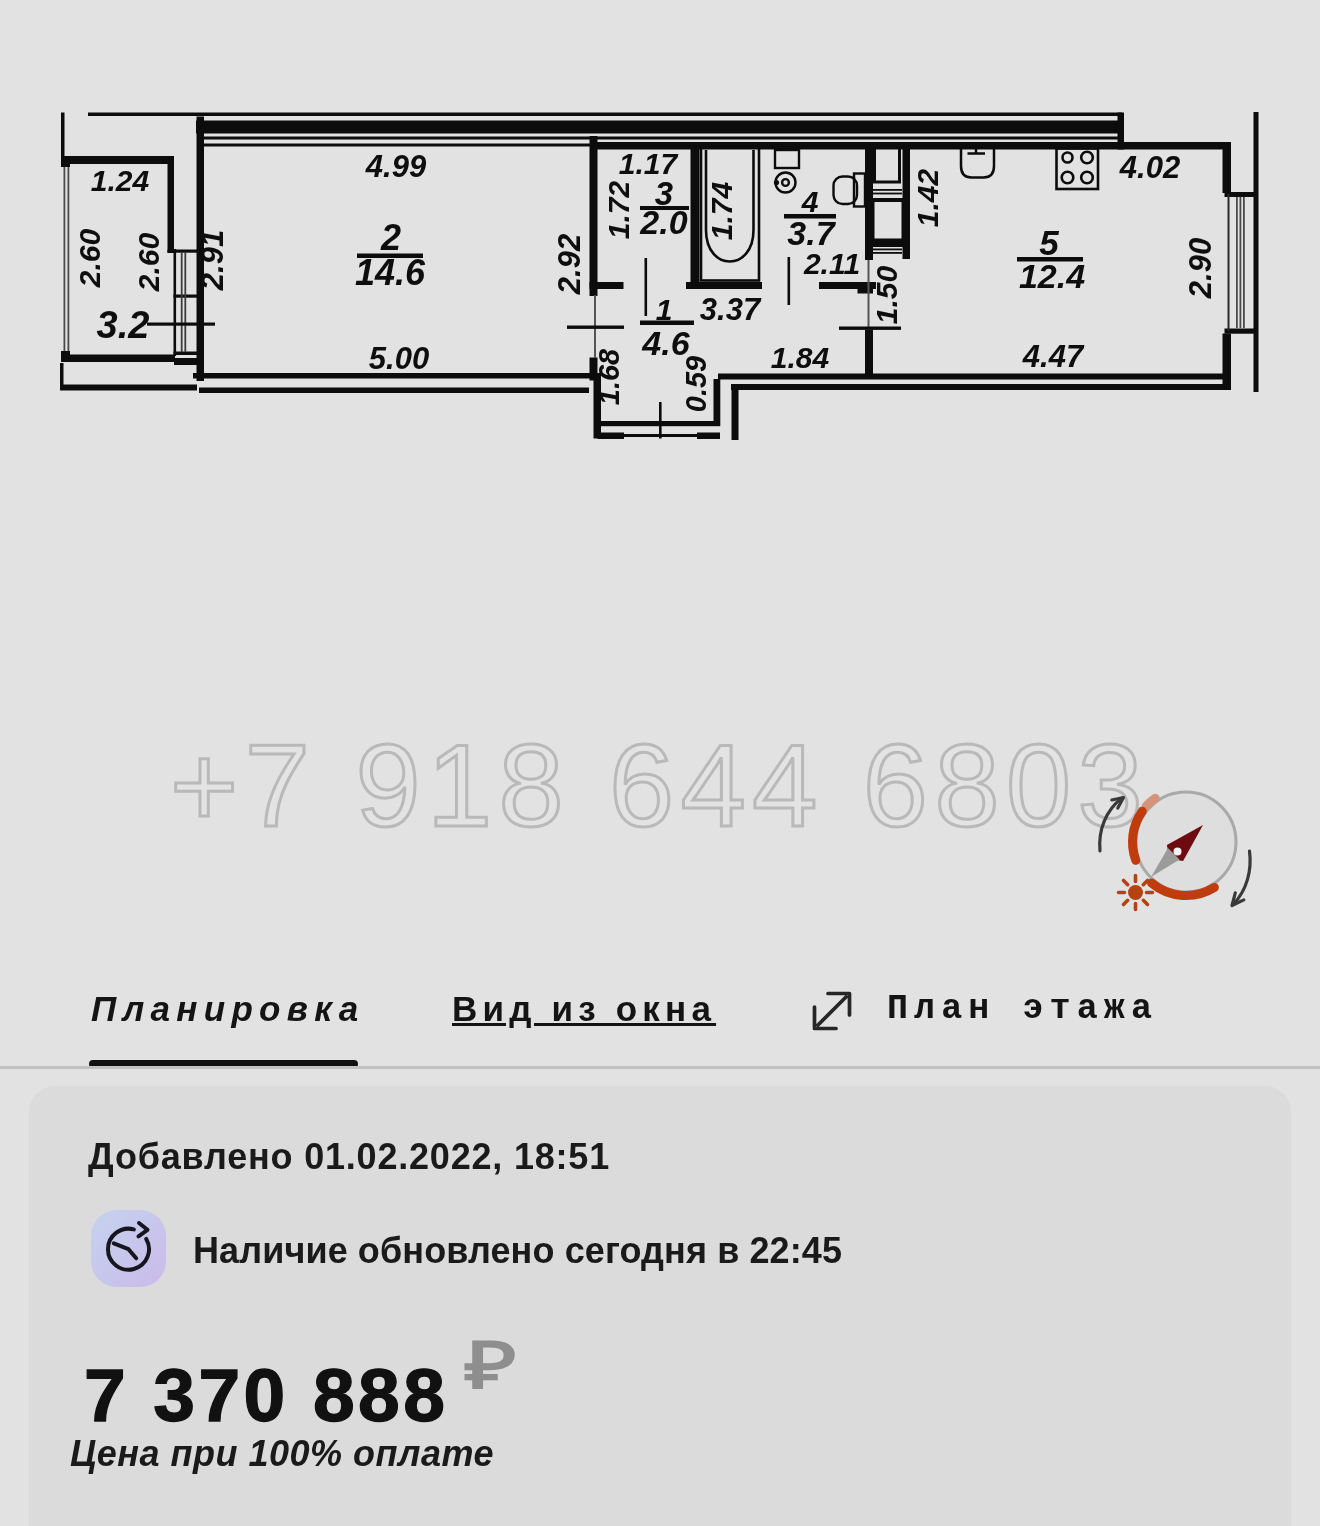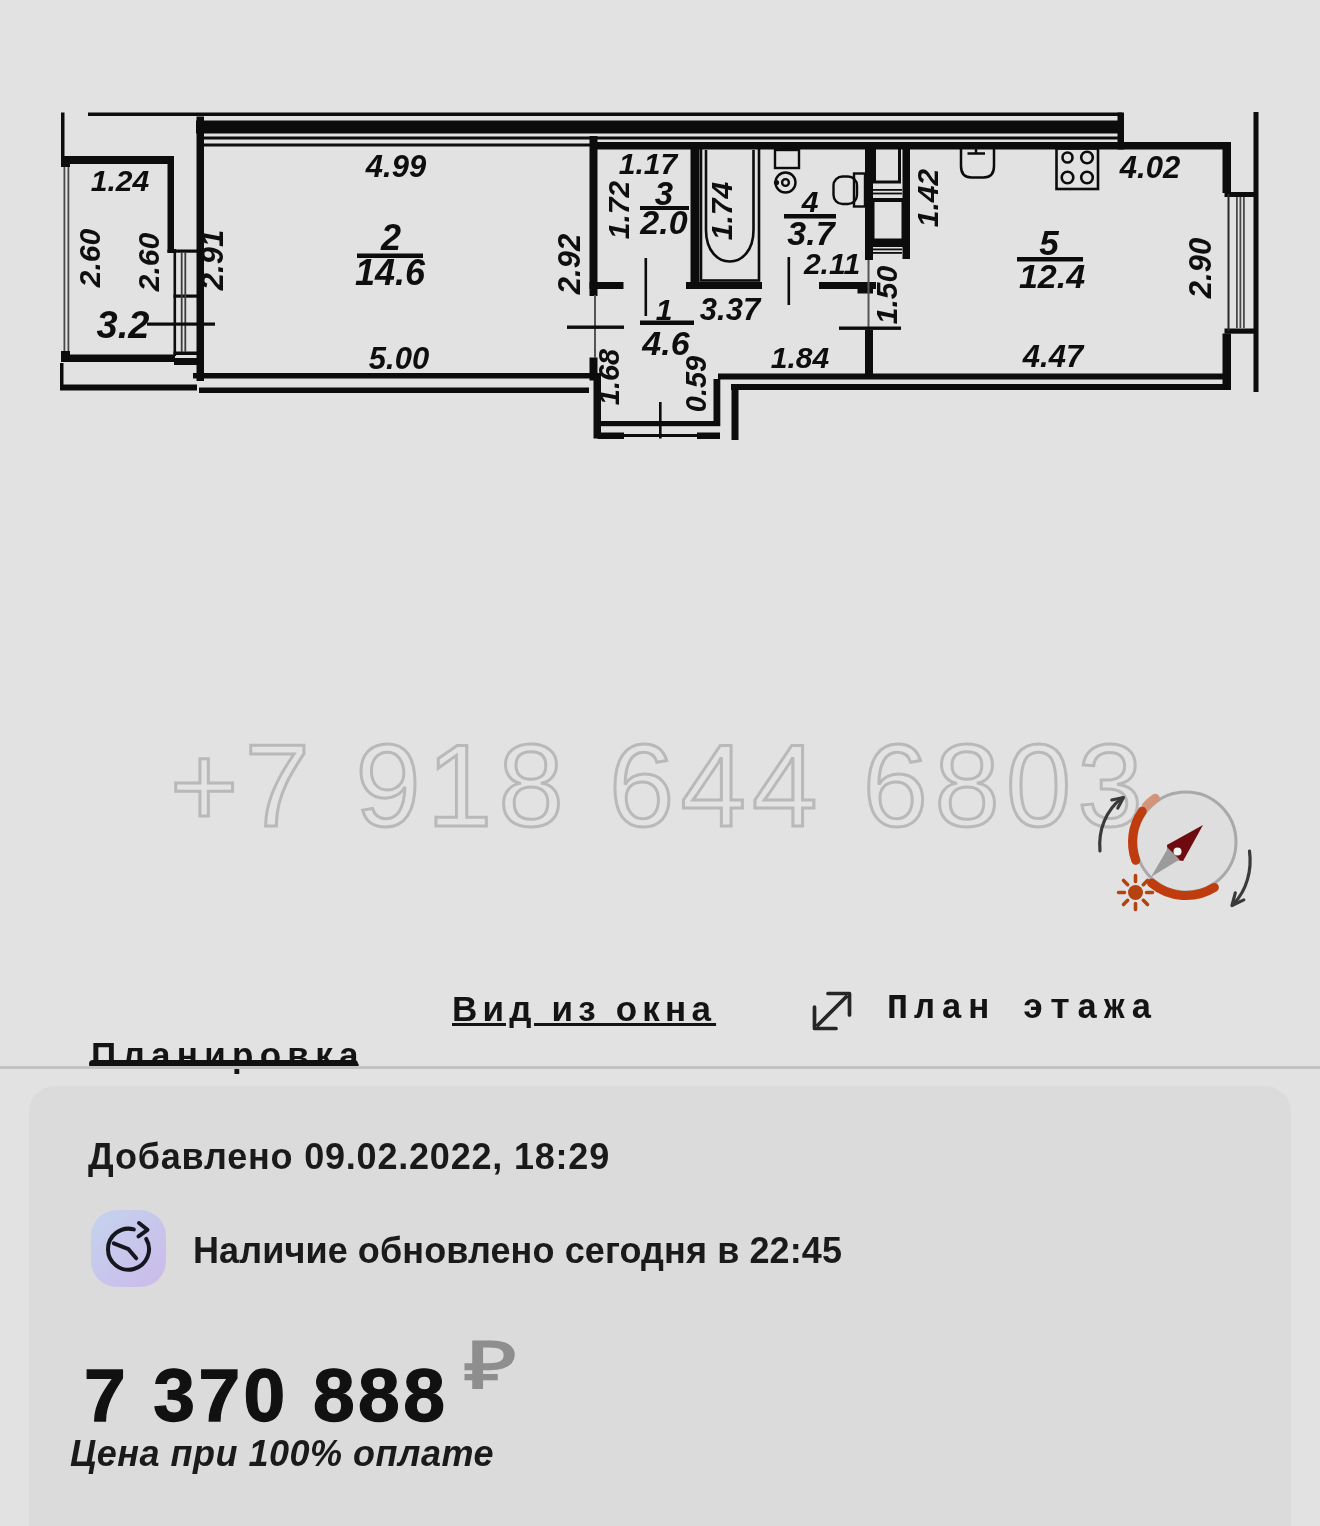--- a/index.html
+++ b/index.html
@@ -240,37 +240,37 @@
       <path d="M1146.5 892.5 L1152.5 892.5 M1143.3 900.3 L1147.5 904.5 M1135.5 903.5 L1135.5 909.5 M1127.7 900.3 L1123.5 904.5 M1124.5 892.5 L1118.5 892.5 M1127.7 884.7 L1123.5 880.5 M1135.5 881.5 L1135.5 875.5 M1143.3 884.7 L1147.5 880.5" stroke="#b54310" stroke-width="3.6" stroke-linecap="round" fill="none"></path>
     </g>
 
 <path d="M1100 851 C1098 830 1106 810 1122 798" fill="none" stroke="#3a3a3a" stroke-width="3.2" stroke-linecap="round"></path>
 <path d="M1111.8 800.0 L1123.5 797.5 L1117.8 808.1" fill="none" stroke="#3a3a3a" stroke-width="3.2" stroke-linecap="round" stroke-linejoin="round"></path>
 
 <path d="M1249.5 851 C1252 870 1247 890 1233.5 904" fill="none" stroke="#3a3a3a" stroke-width="3.2" stroke-linecap="round"></path>
 <path d="M1243.8 899.9 L1232.0 905.5 L1235.3 892.9" fill="none" stroke="#3a3a3a" stroke-width="3.2" stroke-linecap="round" stroke-linejoin="round"></path>
 </svg>
 
-<div class="abs tabtxt" style="left:91px;top:1034px;letter-spacing:6.3px;">Планировка</div>
+<div class="abs tabtxt" style="left:91px;top:988px;letter-spacing:6.3px;font-style:italic;">Планировка</div>
 
 <div class="abs" style="left:89px;top:1060px;width:269px;height:8px;background:#111;border-radius:4px;"></div>
 
 <div class="abs tabtxt" style="left:452px;top:988px;letter-spacing:5.2px;text-decoration:underline;">Вид из окна</div>
 
 <svg class="abs" style="left:810px;top:989px;" width="44" height="44" viewBox="0 0 44 44" fill="none" stroke="#262626" stroke-width="3.7" stroke-linecap="round" stroke-linejoin="round">
   <path d="M8 36 L36 8 M18 4.5 H39.5 V26 M26 39.5 H4.5 V18"></path>
 </svg>
 
 <div class="abs tabtxt" style="left:887px;top:988px;letter-spacing:6.1px;font-family:Liberation Mono, monospace;">План этажа</div>
 
 <div class="abs" style="left:0;top:1065.8px;width:1320px;height:2.8px;background:#c2c2c2;"></div>
 
 <div class="abs" style="left:29px;top:1086px;width:1262px;height:440px;background:#dbdbdb;border-radius:26px 26px 0 0;"></div>
 
-<div class="abs cardtxt" style="left:88px;top:1136px;letter-spacing:0.8px;">Добавлено 09.02.2022, 18:29</div>
+<div class="abs cardtxt" style="left:88px;top:1136px;letter-spacing:0.8px;">Добавлено 01.02.2022, 18:51</div>
 
 <div class="abs" style="left:91px;top:1210px;width:75px;height:77px;border-radius:26px;background:linear-gradient(135deg,#c4d3ee 0%,#cbbaea 100%);"></div>
 
 <svg class="abs" style="left:91px;top:1210px;" width="75" height="77" viewBox="0 0 75 77" fill="none" stroke="#16161f" stroke-width="4" stroke-linecap="round" stroke-linejoin="round">
   <path d="M55.25 28.95 A20.5 20.5 0 1 1 42.8 19.4"></path>
   <path d="M48 13 L56.5 19.8 L47.5 26.3"></path>
   <path d="M37.5 39.2 L22.8 33.4 M37.5 39.2 L45.2 48.3"></path>
 </svg>
 
 <div class="abs cardtxt" style="left:193px;top:1230px;letter-spacing:0.1px;">Наличие обновлено сегодня в 22:45</div>

